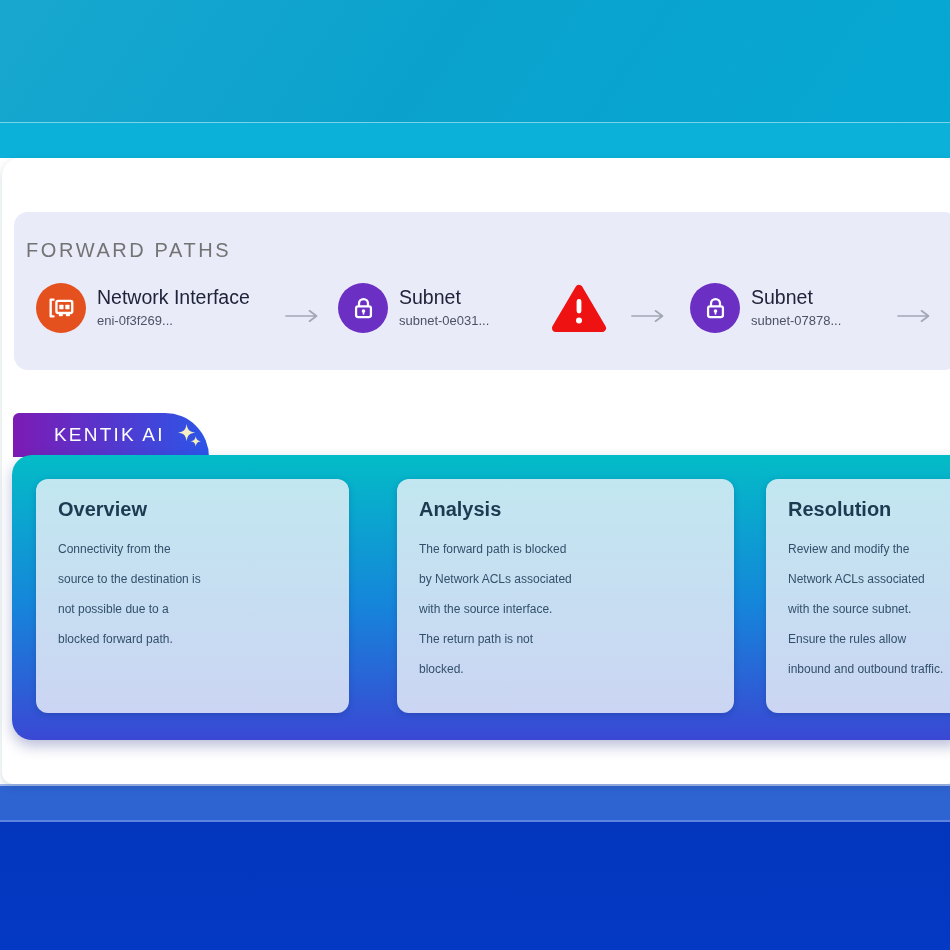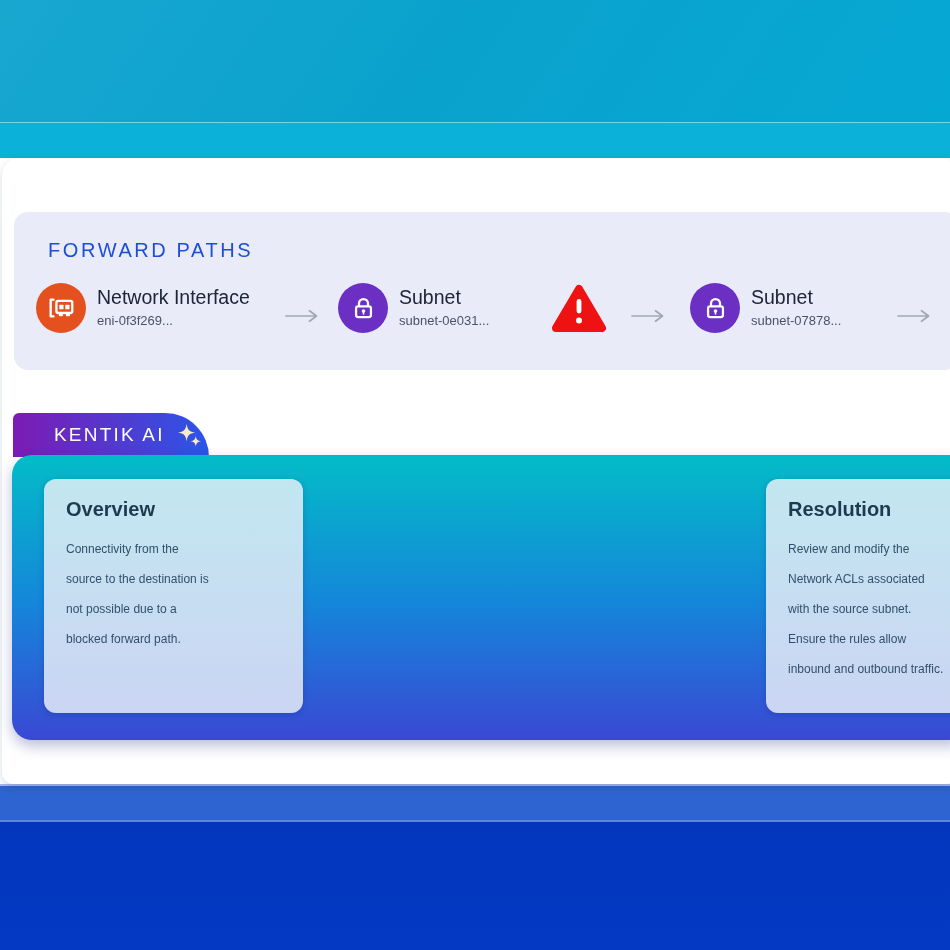--- a/index.html
+++ b/index.html
@@ -18,22 +18,22 @@
     background:linear-gradient(180deg,var(--bg-bottom,#0336BD) 0%,#0439C4 100%);}
 
   
   .white-panel{position:absolute;left:2px;top:158px;width:956px;height:626px;
     background:#ffffff;border-radius:18px 18px 12px 12px;
     box-shadow:0 3px 8px rgba(0,60,90,.18);}
 
   
   .fp-panel{position:absolute;left:14px;top:212px;width:944px;height:158px;
     background:var(--panel-lavender,#E9EBF9);border-radius:14px;}
-  .fp-title{position:absolute;left:34px;top:27px;font-size:20px;font-weight:500;
-    letter-spacing:2.6px;color:#1d4ed8;white-space:nowrap;}
+  .fp-title{position:absolute;left:12px;top:27px;font-size:20px;font-weight:500;
+    letter-spacing:2.6px;color:#737373;white-space:nowrap;}
   .path-node{position:absolute;top:71px;display:flex;align-items:center;gap:11px;white-space:nowrap;}
   .node-circle{width:50px;height:50px;border-radius:50%;display:flex;align-items:center;justify-content:center;flex:0 0 auto;}
   .node-circle.orange{background:var(--node-orange,#E4511E);}
   .node-circle.purple{background:var(--node-purple,#6B2FC4);}
   .node-text{display:flex;flex-direction:column;justify-content:center;gap:2px;}
   .node-type{font-size:19.5px;font-weight:500;color:#20243A;line-height:23px;}
   .node-id{font-size:13px;font-weight:400;color:#4C5265;line-height:20px;}
   .path-arrow{position:absolute;top:97px;width:34px;height:14px;}
   .warn-wrap{position:absolute;top:70px;width:60px;height:55px;}
 
@@ -143,28 +143,36 @@
     <span>
       <svg width="27" height="27" viewBox="0 0 28 28">
         <path d="M11 2 C12 8.2 13.8 10 20 11 C13.8 12 12 13.8 11 20 C10 13.8 8.2 12 2 11 C8.2 10 10 8.2 11 2 Z" fill="#F4EEC2"></path>
         <path d="M20.5 14.5 C21.1 18.2 22.3 19.4 26 20 C22.3 20.6 21.1 21.8 20.5 25.5 C19.9 21.8 18.7 20.6 15 20 C18.7 19.4 19.9 18.2 20.5 14.5 Z" fill="#F4EEC2"></path>
       </svg>
     </span>
   </div>
 
   <div class="ai-panel">
 
-    <div class="ai-card" style="left:32px;width:259px">
+    <div class="ai-card" style="left:24px;width:313px">
       <div class="card-title">Overview</div>
       <div class="card-body">Connectivity from the
 source to the destination is
 not possible due to a
 blocked forward path.</div>
     </div>
 
+    <div class="ai-card" style="left:385px;width:337px">
+      <div class="card-title">Analysis</div>
+      <div class="card-body">The forward path is blocked
+by Network ACLs associated
+with the source interface.
+The return path is not
+blocked.</div>
+    </div>
 
     <div class="ai-card" style="left:754px;width:337px">
       <div class="card-title">Resolution</div>
       <div class="card-body">Review and modify the
 Network ACLs associated
 with the source subnet.
 Ensure the rules allow
 inbound and outbound traffic.</div>
     </div>
 

